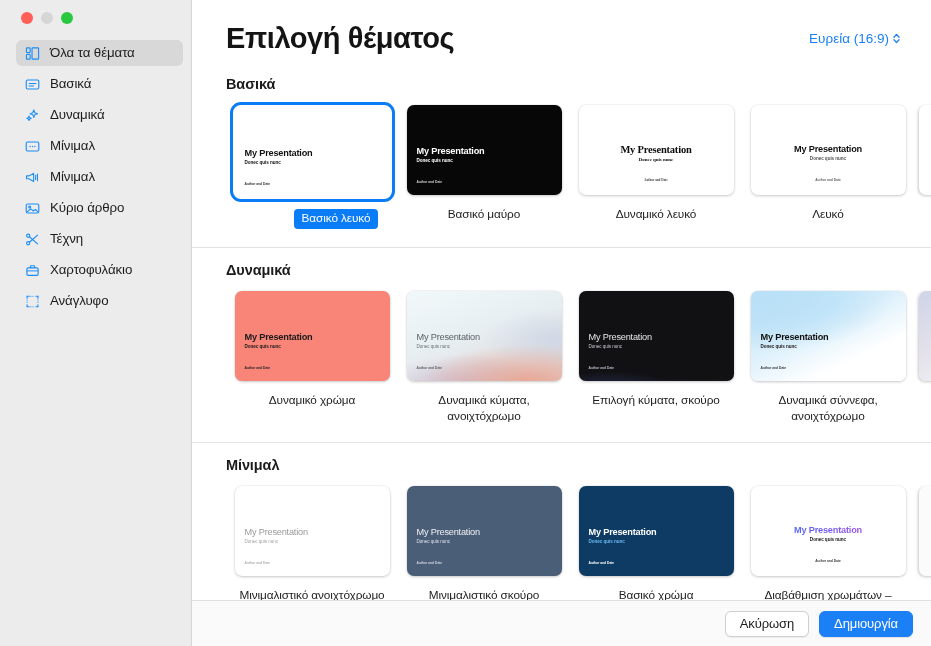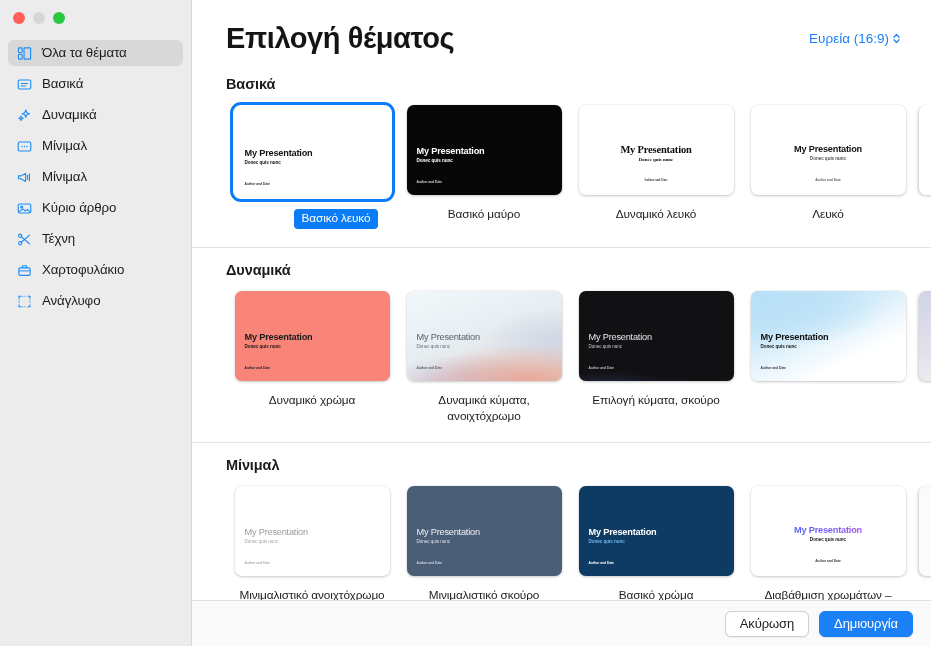--- a/index.html
+++ b/index.html
@@ -24,20 +24,21 @@
 
   
   .sidebar {
     width: 192px;
     height: 646px;
     flex: 0 0 192px;
     background: #ececec;
     border-right: 1px solid #d6d6d6;
     position: relative;
     padding-top: 0;
+    padding-left: 8px;
   }
 
   .traffic-lights {
     display: flex;
     gap: 8px;
     padding: 12px 0 0 13px;
     height: 32px;
     align-items: flex-start;
   }
   .tl {
@@ -569,20 +570,21 @@
                 <div style="position:absolute;inset:0;background:
                      radial-gradient(ellipse 110% 78% at 8% 8%, #b9e0f7 0%, rgba(185,224,247,0.75) 40%, rgba(255,255,255,0) 76%),
                      linear-gradient(155deg,#bfe3f8 0%,#dcf0fb 42%,#ffffff 72%);"></div>
                 <div class="slide">
                   <div class="s-title" style="color:#101010;">My Presentation</div>
                   <div class="s-sub" style="color:#222;">Donec quis nunc</div>
                   <div class="s-foot" style="color:#3a3a3a;">Author and Date</div>
                 </div>
               </div>
             </div>
+            <div class="theme-name">Δυναμικά σύννεφα, ανοιχτόχρωμο</div>
           </div>
 
           <div class="peek" style="background:linear-gradient(150deg,#cfd4e8 0%,#e3e0ea 60%,#efeef2 100%);"></div>
         </div>
       </section>
 
       <div class="section-sep" style="margin-top:18px;"></div>
 
       <section class="section" style="padding-top:14px;">
         <div class="section-title">Μίνιμαλ</div>

